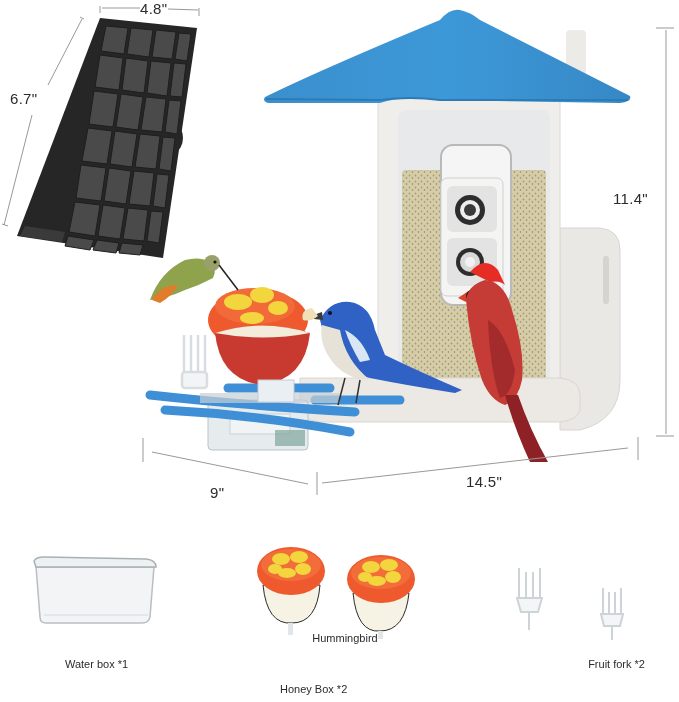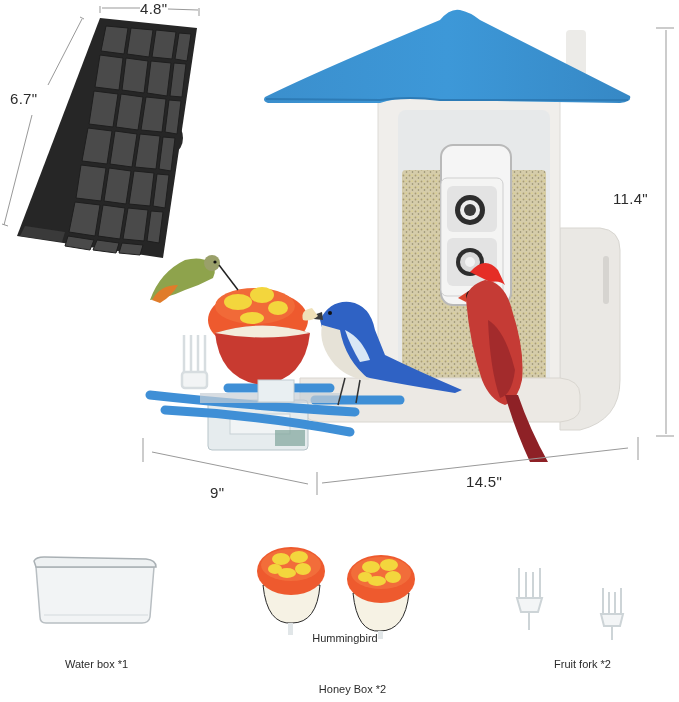--- a/index.html
+++ b/index.html
@@ -224,35 +224,35 @@
       <g fill="#f3d63d">
         <ellipse cx="116" cy="22" rx="9" ry="6"></ellipse>
         <ellipse cx="134" cy="20" rx="9" ry="6"></ellipse>
         <ellipse cx="138" cy="32" rx="8" ry="6"></ellipse>
         <ellipse cx="122" cy="36" rx="9" ry="5"></ellipse>
         <ellipse cx="110" cy="32" rx="7" ry="5"></ellipse>
       </g>
       <rect x="123" y="86" width="5" height="8" fill="#e1e6e8"></rect>
     </svg>
     <div class="caption" style="left:265px;top:626px;width:160px;">Hummingbird</div>
-    <div class="caption" style="left:265px;top:677px;width:160px;text-align:center;padding-left:15px;">Honey Box *2</div>
+    <div class="caption" style="left:265px;top:677px;width:160px;text-align:left;padding-left:15px;">Honey Box *2</div>
   </div>
 
   <div>
     <svg width="130" height="80" style="left:505px;top:560px;">
       <g stroke="#cdd4d7" stroke-width="2" fill="#f3f5f6">
         <line x1="14" y1="8" x2="14" y2="40"></line>
         <line x1="21" y1="12" x2="21" y2="40"></line>
         <line x1="28" y1="12" x2="28" y2="40"></line>
         <line x1="35" y1="8" x2="35" y2="40"></line>
         <path d="M12 38 L37 38 L33 52 L16 52 Z"></path>
         <line x1="24" y1="52" x2="24" y2="70"></line>
         <line x1="98" y1="28" x2="98" y2="56"></line>
         <line x1="104" y1="32" x2="104" y2="56"></line>
         <line x1="110" y1="32" x2="110" y2="56"></line>
         <line x1="116" y1="28" x2="116" y2="56"></line>
         <path d="M96 54 L118 54 L115 66 L99 66 Z"></path>
         <line x1="107" y1="66" x2="107" y2="80"></line>
       </g>
     </svg>
-    <div class="caption" style="left:520px;top:652px;width:125px;">Fruit fork *2</div>
+    <div class="caption" style="left:520px;top:652px;width:125px;text-align:right;">Fruit fork *2</div>
   </div>
 </div>
 
 </body></html>

